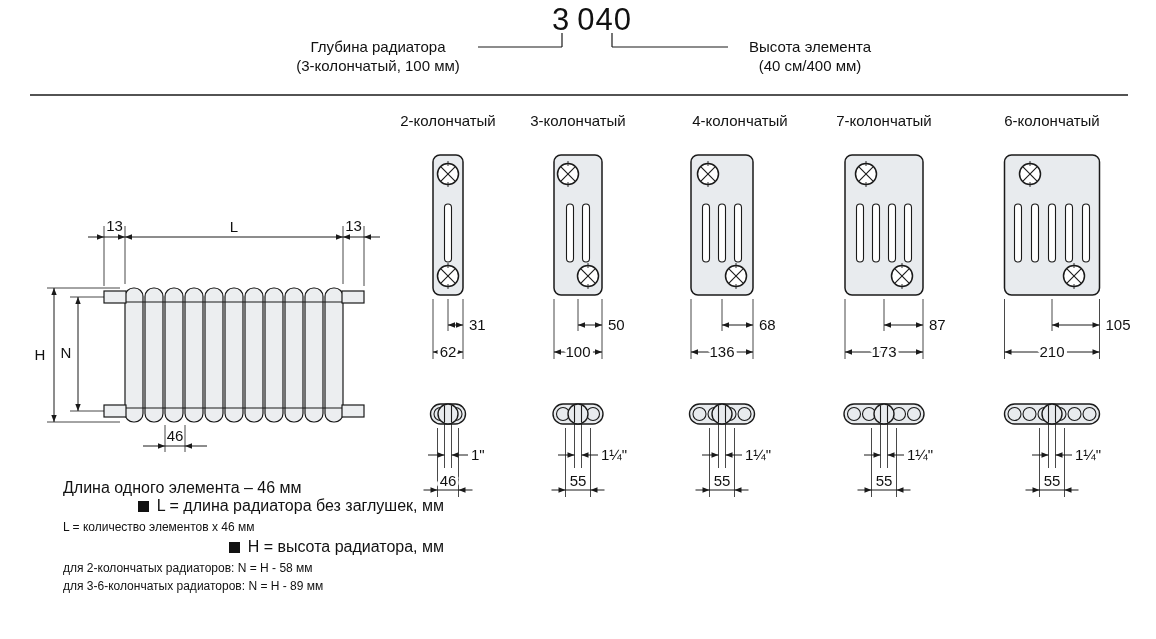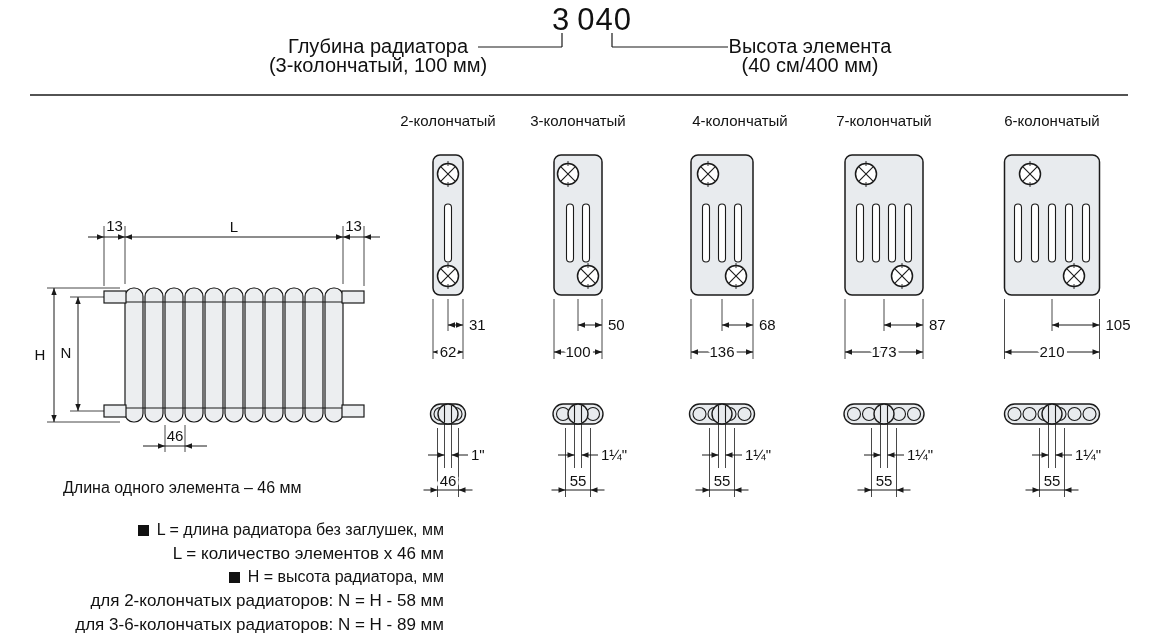--- a/index.html
+++ b/index.html
@@ -9,41 +9,41 @@
     font-family:"Liberation Sans", sans-serif; color:#111;
   }
   #diagram { position:absolute; left:0; top:0; }
 
   .model-code {
     position:absolute; left:552px; top:2px;
     font-size:31px; letter-spacing:1px; display:flex; gap:7px;
   }
   .conn-label {
     position:absolute; top:37px; width:220px; text-align:center;
-    font-size:20px; line-height:19px;
+    font-size:15px; line-height:19px;
   }
   .label-left  { left:268px; }
   .label-right { left:700px; }
 
   .col-header {
     position:absolute; top:112px; width:170px; text-align:center;
     font-weight:normal; font-size:15px;
   }
 
   text.dim { font-family:"Liberation Sans", sans-serif; font-size:15px; fill:#111; }
   text.halo { paint-order:stroke; stroke:#fff; stroke-width:6px; stroke-linejoin:round; }
 
   .legend { position:absolute; left:44px; top:479px; width:400px; }
-  .legend-intro { font-size:16px; padding-left:19px; margin-bottom:24px; }
+  .legend-intro { font-size:16px; padding-left:19px; margin-bottom:0; }
   .legend-item  { font-size:16px; margin-bottom:5px; display:flex; align-items:center;justify-content:flex-end; }
   .bullet {
     display:inline-block; width:11px; height:11px; background:#111;
     margin-right:8px; flex:0 0 auto;
   }
-  .legend-sub { font-size:17px; padding-left:19px; margin-bottom:4px;text-align:right; }
+  .legend-sub { font-size:12px; padding-left:19px; margin-bottom:4px; }
 </style>
 </head>
 <body>
 
 <svg id="diagram" width="1156" height="639" viewBox="0 0 1156 639">
     <line x1="478" y1="47" x2="562" y2="47" stroke="#1a1a1a" stroke-width="1.2"></line>
     <line x1="562" y1="33" x2="562" y2="47" stroke="#1a1a1a" stroke-width="1.2"></line>
     <line x1="612" y1="47" x2="728" y2="47" stroke="#1a1a1a" stroke-width="1.2"></line>
     <line x1="612" y1="33" x2="612" y2="47" stroke="#1a1a1a" stroke-width="1.2"></line>
     <line x1="30" y1="95" x2="1128" y2="95" stroke="#1a1a1a" stroke-width="1.4"></line>

